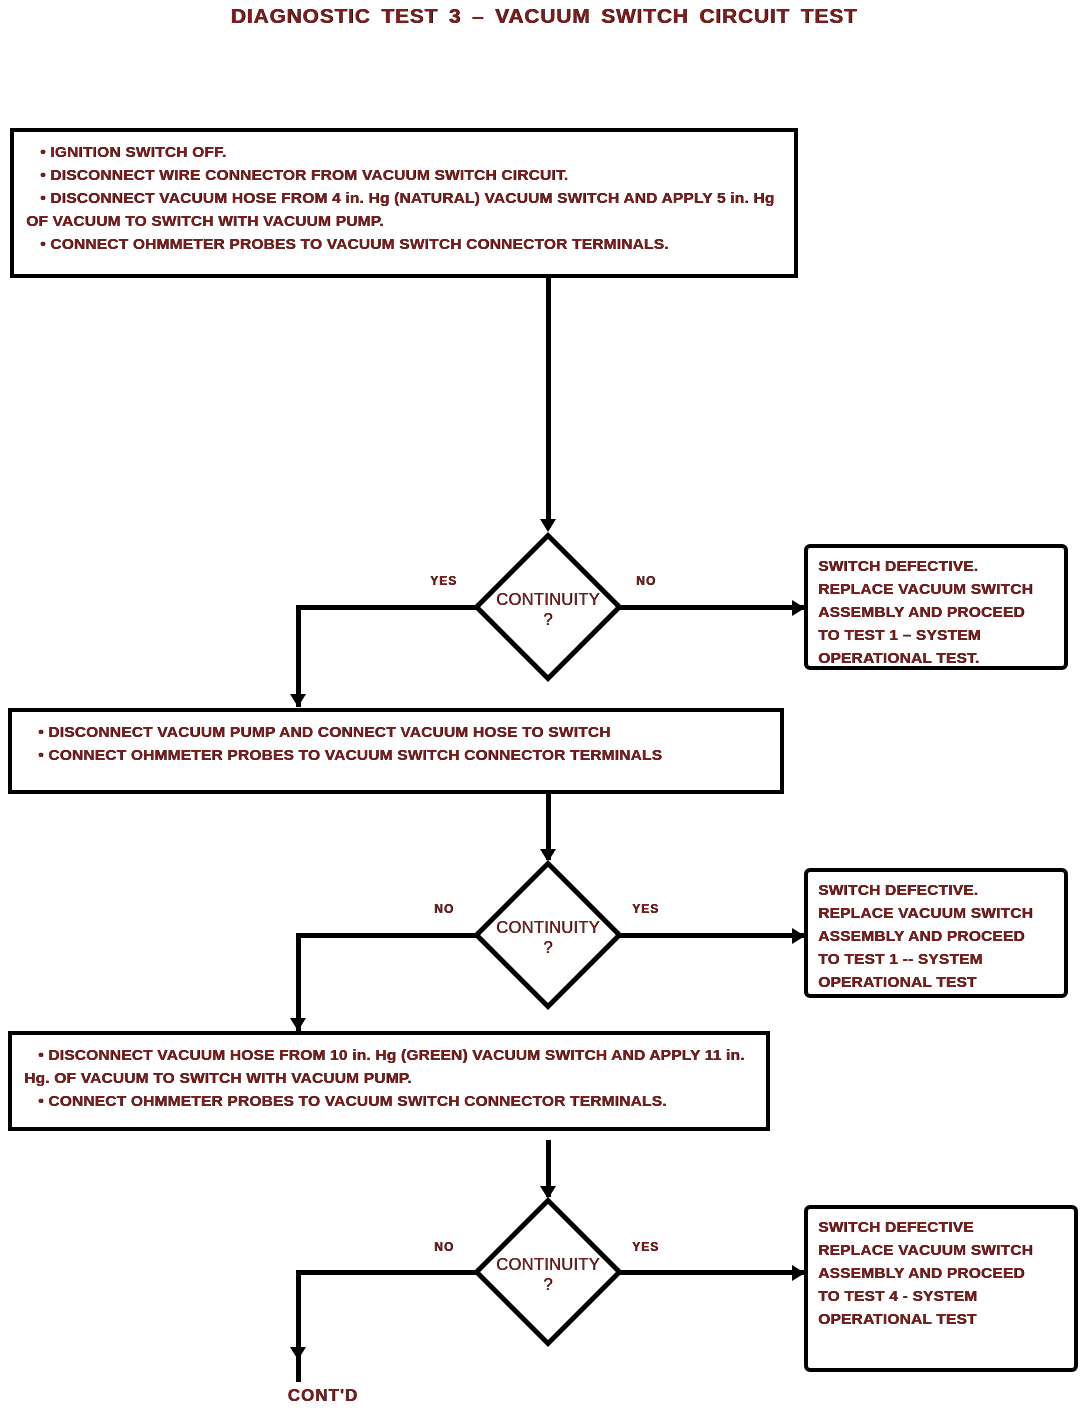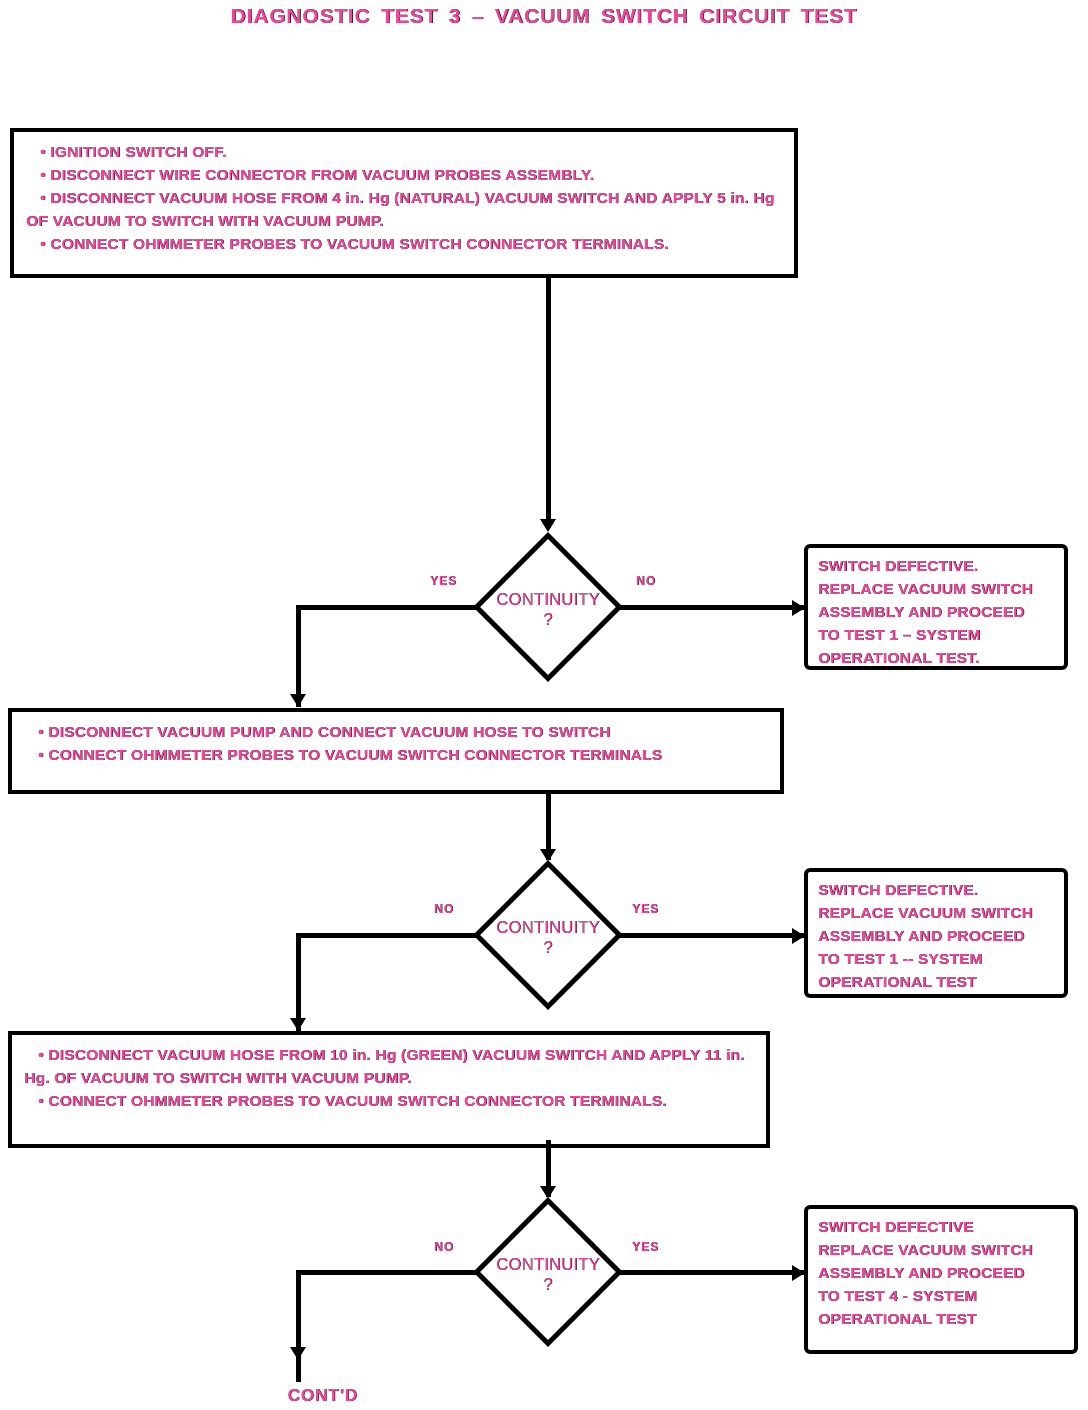--- a/index.html
+++ b/index.html
@@ -6,21 +6,21 @@
     margin: 0;
     padding: 0;
     background: #ffffff;
   }
   #page {
     position: relative;
     width: 1088px;
     height: 1410px;
     background: #ffffff;
     font-family: "Liberation Sans", sans-serif;
-    color: #ec4899;
+    color: #7f1d1d;
     overflow: hidden;
   }
   .title {
     position: absolute;
     left: 0; right: 0; top: 4px;
     text-align: center;
     font-size: 21px;
     font-weight: bold;
     letter-spacing: 0.8px;
     word-spacing: 4px;
@@ -108,21 +108,21 @@
 </style>
 </head>
 <body>
 
 <div id="page">
 
   <div class="title">DIAGNOSTIC TEST 3 – VACUUM SWITCH CIRCUIT TEST</div>
 
   <div class="stepbox" style="left:10px; top:128px; width:788px; height:150px;">
     <div class="item">• IGNITION SWITCH OFF.</div>
-    <div class="item">• DISCONNECT WIRE CONNECTOR FROM VACUUM PROBES ASSEMBLY.</div>
+    <div class="item">• DISCONNECT WIRE CONNECTOR FROM VACUUM SWITCH CIRCUIT.</div>
     <div class="item">• DISCONNECT VACUUM HOSE FROM 4 in. Hg (NATURAL) VACUUM SWITCH AND APPLY 5 in. Hg OF VACUUM TO SWITCH WITH VACUUM PUMP.</div>
     <div class="item">• CONNECT OHMMETER PROBES TO VACUUM SWITCH CONNECTOR TERMINALS.</div>
   </div>
 
   <div class="vline" style="left:546px; top:278px; height:250px;"></div>
   <div class="arrow-down" style="left:540px; top:519px;"></div>
 
   <div class="diamond" style="left:495px; top:554px;"></div>
   <div class="diamond-label" style="left:473px; top:589px;">
     <div>CONTINUITY</div>
@@ -170,21 +170,21 @@
   <div class="arrow-right" style="left:792px; top:928px;"></div>
 
   <div class="outbox" style="left:804px; top:868px; width:264px; height:130px;">
     <div>SWITCH DEFECTIVE.</div>
     <div>REPLACE VACUUM SWITCH</div>
     <div>ASSEMBLY AND PROCEED</div>
     <div>TO TEST 1 -- SYSTEM</div>
     <div>OPERATIONAL TEST</div>
   </div>
 
-  <div class="stepbox" style="left:8px; top:1031px; width:762px; height:117px;">
+  <div class="stepbox" style="left:8px; top:1031px; width:762px; height:100px;">
     <div class="item">• DISCONNECT VACUUM HOSE FROM 10 in. Hg (GREEN) VACUUM SWITCH AND APPLY 11 in. Hg. OF VACUUM TO SWITCH WITH VACUUM PUMP.</div>
     <div class="item">• CONNECT OHMMETER PROBES TO VACUUM SWITCH CONNECTOR TERMINALS.</div>
   </div>
 
   <div class="vline" style="left:546px; top:1140px; height:57px;"></div>
   <div class="arrow-down" style="left:540px; top:1186px;"></div>
 
   <div class="diamond" style="left:495px; top:1219px;"></div>
   <div class="diamond-label" style="left:473px; top:1254px;">
     <div>CONTINUITY</div>
@@ -193,21 +193,21 @@
   <div class="branch-label" style="left:434px; top:1240px;">NO</div>
   <div class="branch-label" style="left:632px; top:1240px;">YES</div>
 
   <div class="hline" style="left:296px; top:1270px; width:180px;"></div>
   <div class="vline" style="left:296px; top:1270px; height:112px;"></div>
   <div class="arrow-down" style="left:290px; top:1347px;"></div>
 
   <div class="hline" style="left:620px; top:1270px; width:186px;"></div>
   <div class="arrow-right" style="left:792px; top:1265px;"></div>
 
-  <div class="outbox" style="left:804px; top:1205px; width:274px; height:149px;">
+  <div class="outbox" style="left:804px; top:1205px; width:274px; height:167px;">
     <div>SWITCH DEFECTIVE</div>
     <div>REPLACE VACUUM SWITCH</div>
     <div>ASSEMBLY AND PROCEED</div>
     <div>TO TEST 4 - SYSTEM</div>
     <div>OPERATIONAL TEST</div>
   </div>
 
   <div class="contd" style="left:248px; top:1386px; width:110px;">CONT'D</div>
 
 </div>

